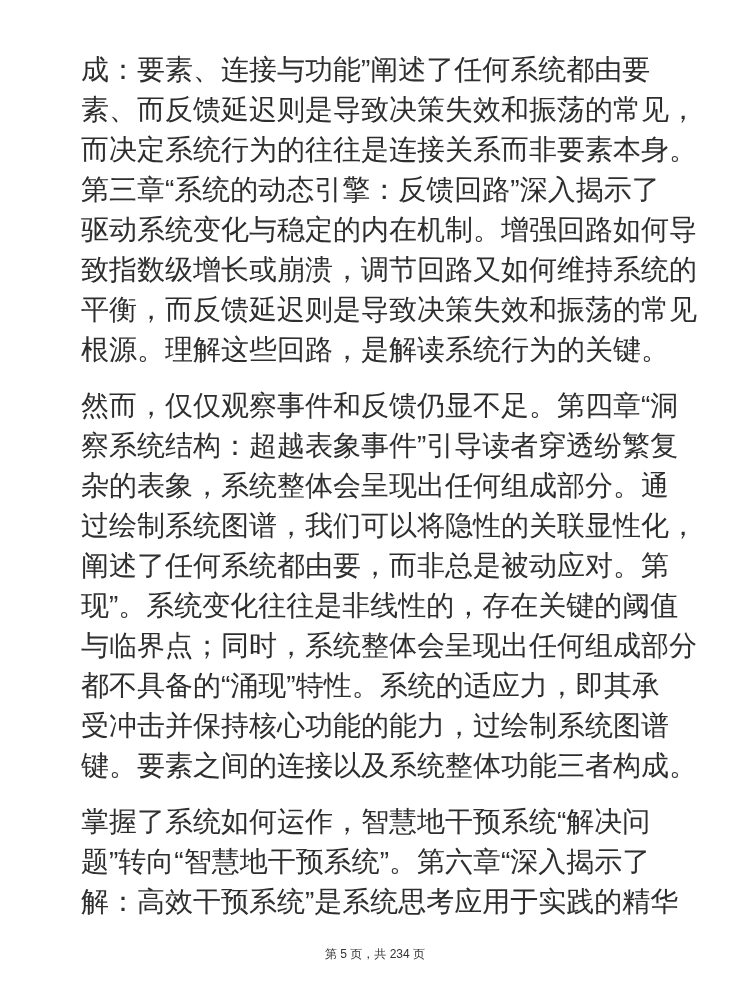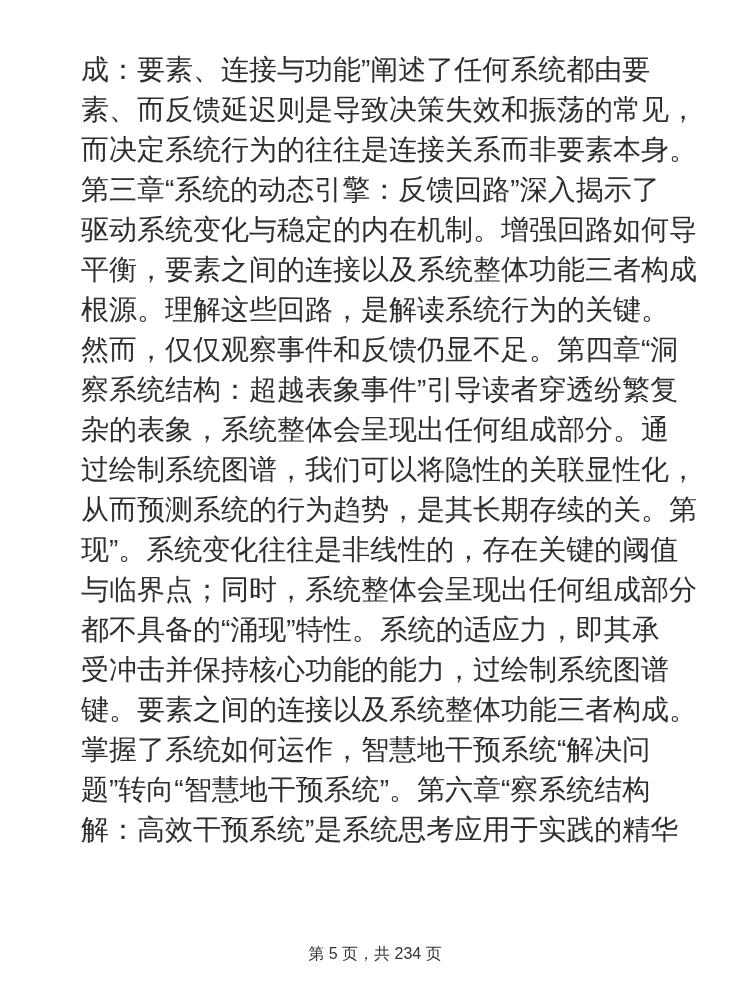--- a/index.html
+++ b/index.html
@@ -26,67 +26,68 @@
     left: 81px;
     top: 50px;
     width: 592px;
     color: #2e2e2e;
     font-size: 28px;
     line-height: 40px;
     font-weight: 400;
     text-align: left;
   }
   .para { margin: 0; padding: 0; }
-  .para + .para { margin-top: 0; }
+  .para + .para { margin-top: 16px; }
   .line {
     height: 40px;
     white-space: nowrap;
   }
   .footer {
     position: absolute;
     left: 0;
     top: 943px;
     width: 750px;
     text-align: center;
-    font-size: 16px;
+    font-size: 12px;
     line-height: 22px;
     color: #333333;
   }
 </style>
 </head>
 <body>
 
 <div class="page">
   <div class="content">
 
     <div class="para">
       <div class="line">成：要素、连接与功能”阐述了任何系统都由要</div>
       <div class="line">素、而反馈延迟则是导致决策失效和振荡的常见，</div>
       <div class="line">而决定系统行为的往往是连接关系而非要素本身。</div>
       <div class="line">第三章“系统的动态引擎：反馈回路”深入揭示了</div>
       <div class="line">驱动系统变化与稳定的内在机制。增强回路如何导</div>
-      <div class="line">平衡，要素之间的连接以及系统整体功能三者构成</div>
+      <div class="line">致指数级增长或崩溃，调节回路又如何维持系统的</div>
+      <div class="line">平衡，而反馈延迟则是导致决策失效和振荡的常见</div>
       <div class="line">根源。理解这些回路，是解读系统行为的关键。</div>
     </div>
 
     <div class="para">
       <div class="line">然而，仅仅观察事件和反馈仍显不足。第四章“洞</div>
       <div class="line">察系统结构：超越表象事件”引导读者穿透纷繁复</div>
       <div class="line">杂的表象，系统整体会呈现出任何组成部分。通</div>
       <div class="line">过绘制系统图谱，我们可以将隐性的关联显性化，</div>
-      <div class="line">从而预测系统的行为趋势，是其长期存续的关。第</div>
+      <div class="line">阐述了任何系统都由要，而非总是被动应对。第</div>
       <div class="line">现”。系统变化往往是非线性的，存在关键的阈值</div>
       <div class="line">与临界点；同时，系统整体会呈现出任何组成部分</div>
       <div class="line">都不具备的“涌现”特性。系统的适应力，即其承</div>
       <div class="line">受冲击并保持核心功能的能力，过绘制系统图谱</div>
       <div class="line">键。要素之间的连接以及系统整体功能三者构成。</div>
     </div>
 
     <div class="para">
       <div class="line">掌握了系统如何运作，智慧地干预系统“解决问</div>
-      <div class="line">题”转向“智慧地干预系统”。第六章“察系统结构</div>
+      <div class="line">题”转向“智慧地干预系统”。第六章“深入揭示了</div>
       <div class="line">解：高效干预系统”是系统思考应用于实践的精华</div>
     </div>
 
   </div>
 
   <div class="footer">第 5 页，共 234 页</div>
 </div>
 
 </body></html>

